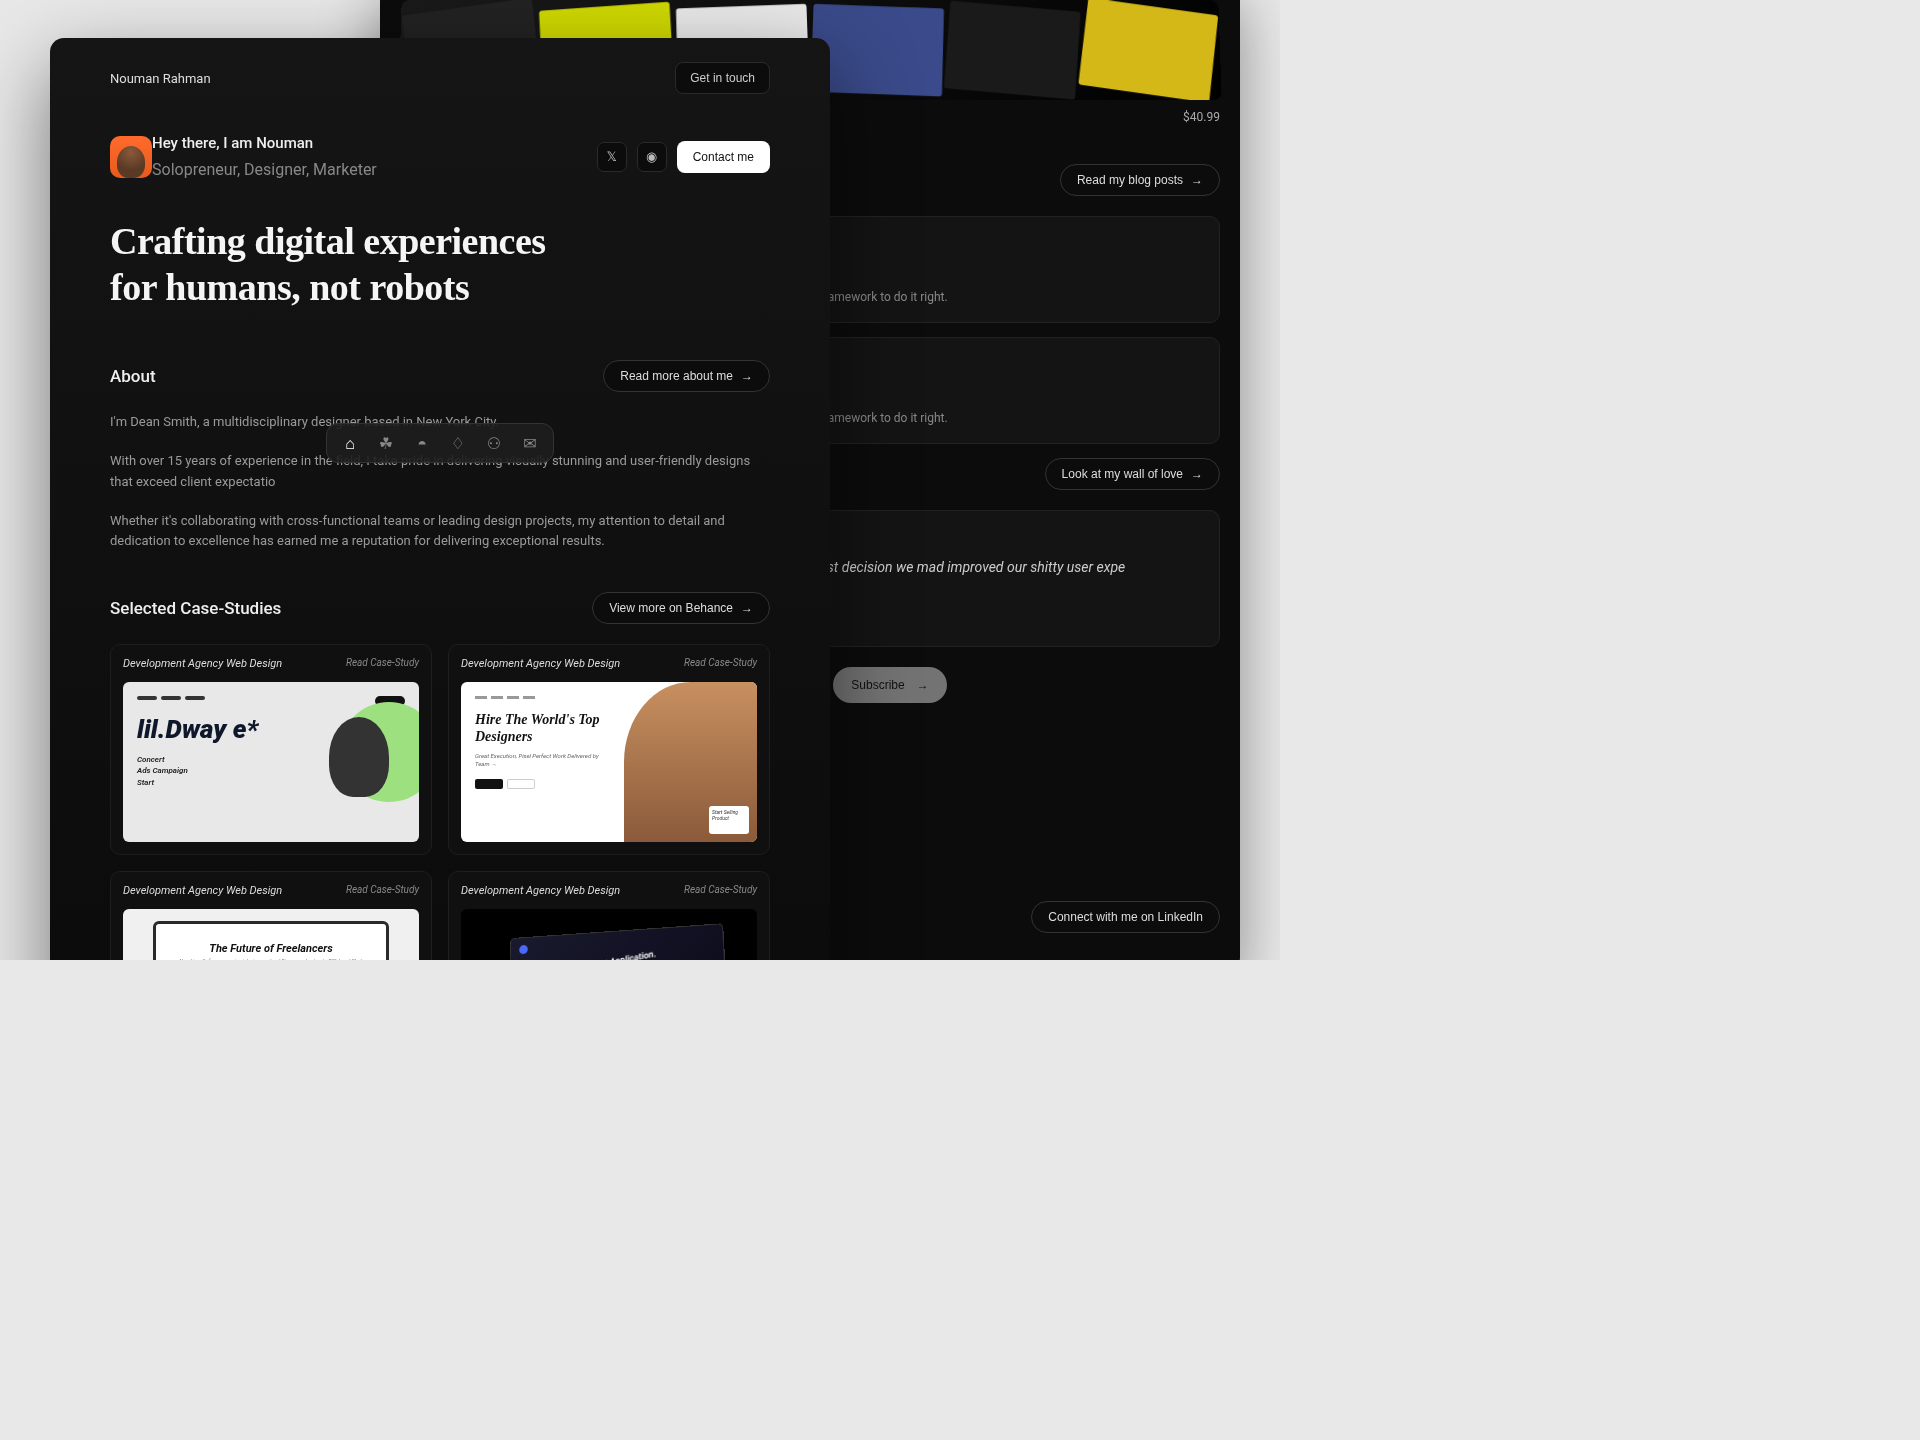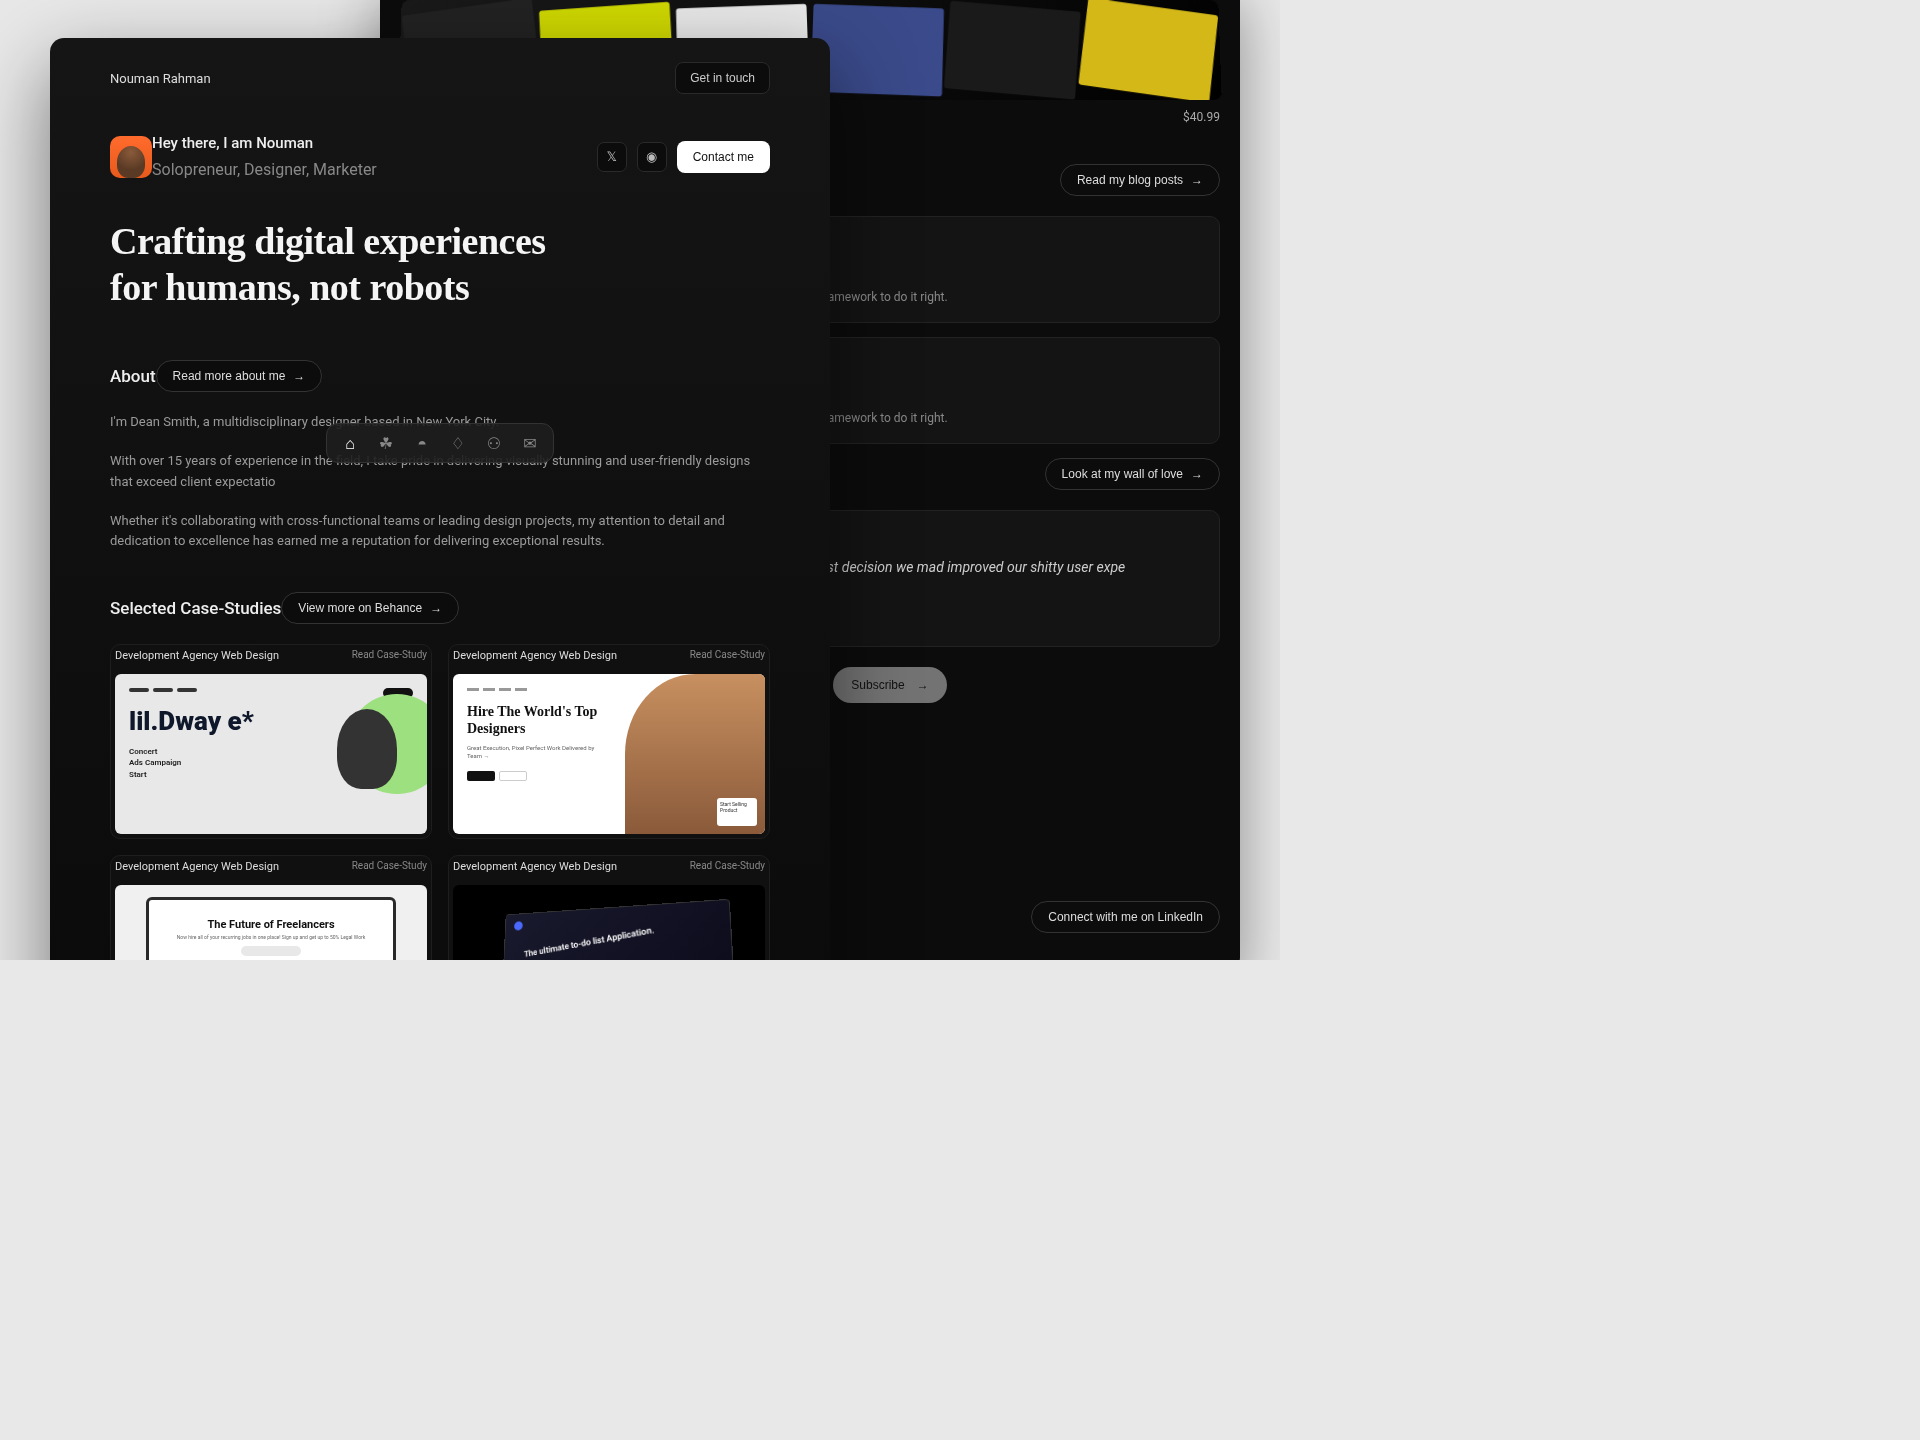--- a/index.html
+++ b/index.html
@@ -223,20 +223,21 @@
   font-size: 38px;
   font-weight: 700;
   line-height: 1.2;
   letter-spacing: -0.5px;
   margin-bottom: 50px;
   font-family: Georgia, serif;
 }
 
 .section-header {
   display: flex;
+  justify-content: space-between;
   align-items: center;
   margin-bottom: 20px;
 }
 .section-title { color: #eee; font-size: 17px; font-weight: 500; }
 
 .about-text { color: #9a9a9a; font-size: 13px; line-height: 1.6; margin-bottom: 18px; }
 
 .dock {
   position: absolute;
   left: 50%;
@@ -261,21 +262,22 @@
 
 .case-grid {
   display: grid;
   grid-template-columns: 1fr 1fr;
   gap: 16px;
 }
 .case-card {
   background: #101010;
   border: 1px solid #1e1e1e;
   border-radius: 10px;
-  padding: 4px;
+  padding: 12px;
+  font-style: italic;
 }
 .case-header {
   display: flex;
   justify-content: space-between;
   margin-bottom: 12px;
 }
 .case-title { color: #ddd; font-size: 11px; }
 .case-link { color: #888; font-size: 10px; }
 .case-img {
   width: 100%;

